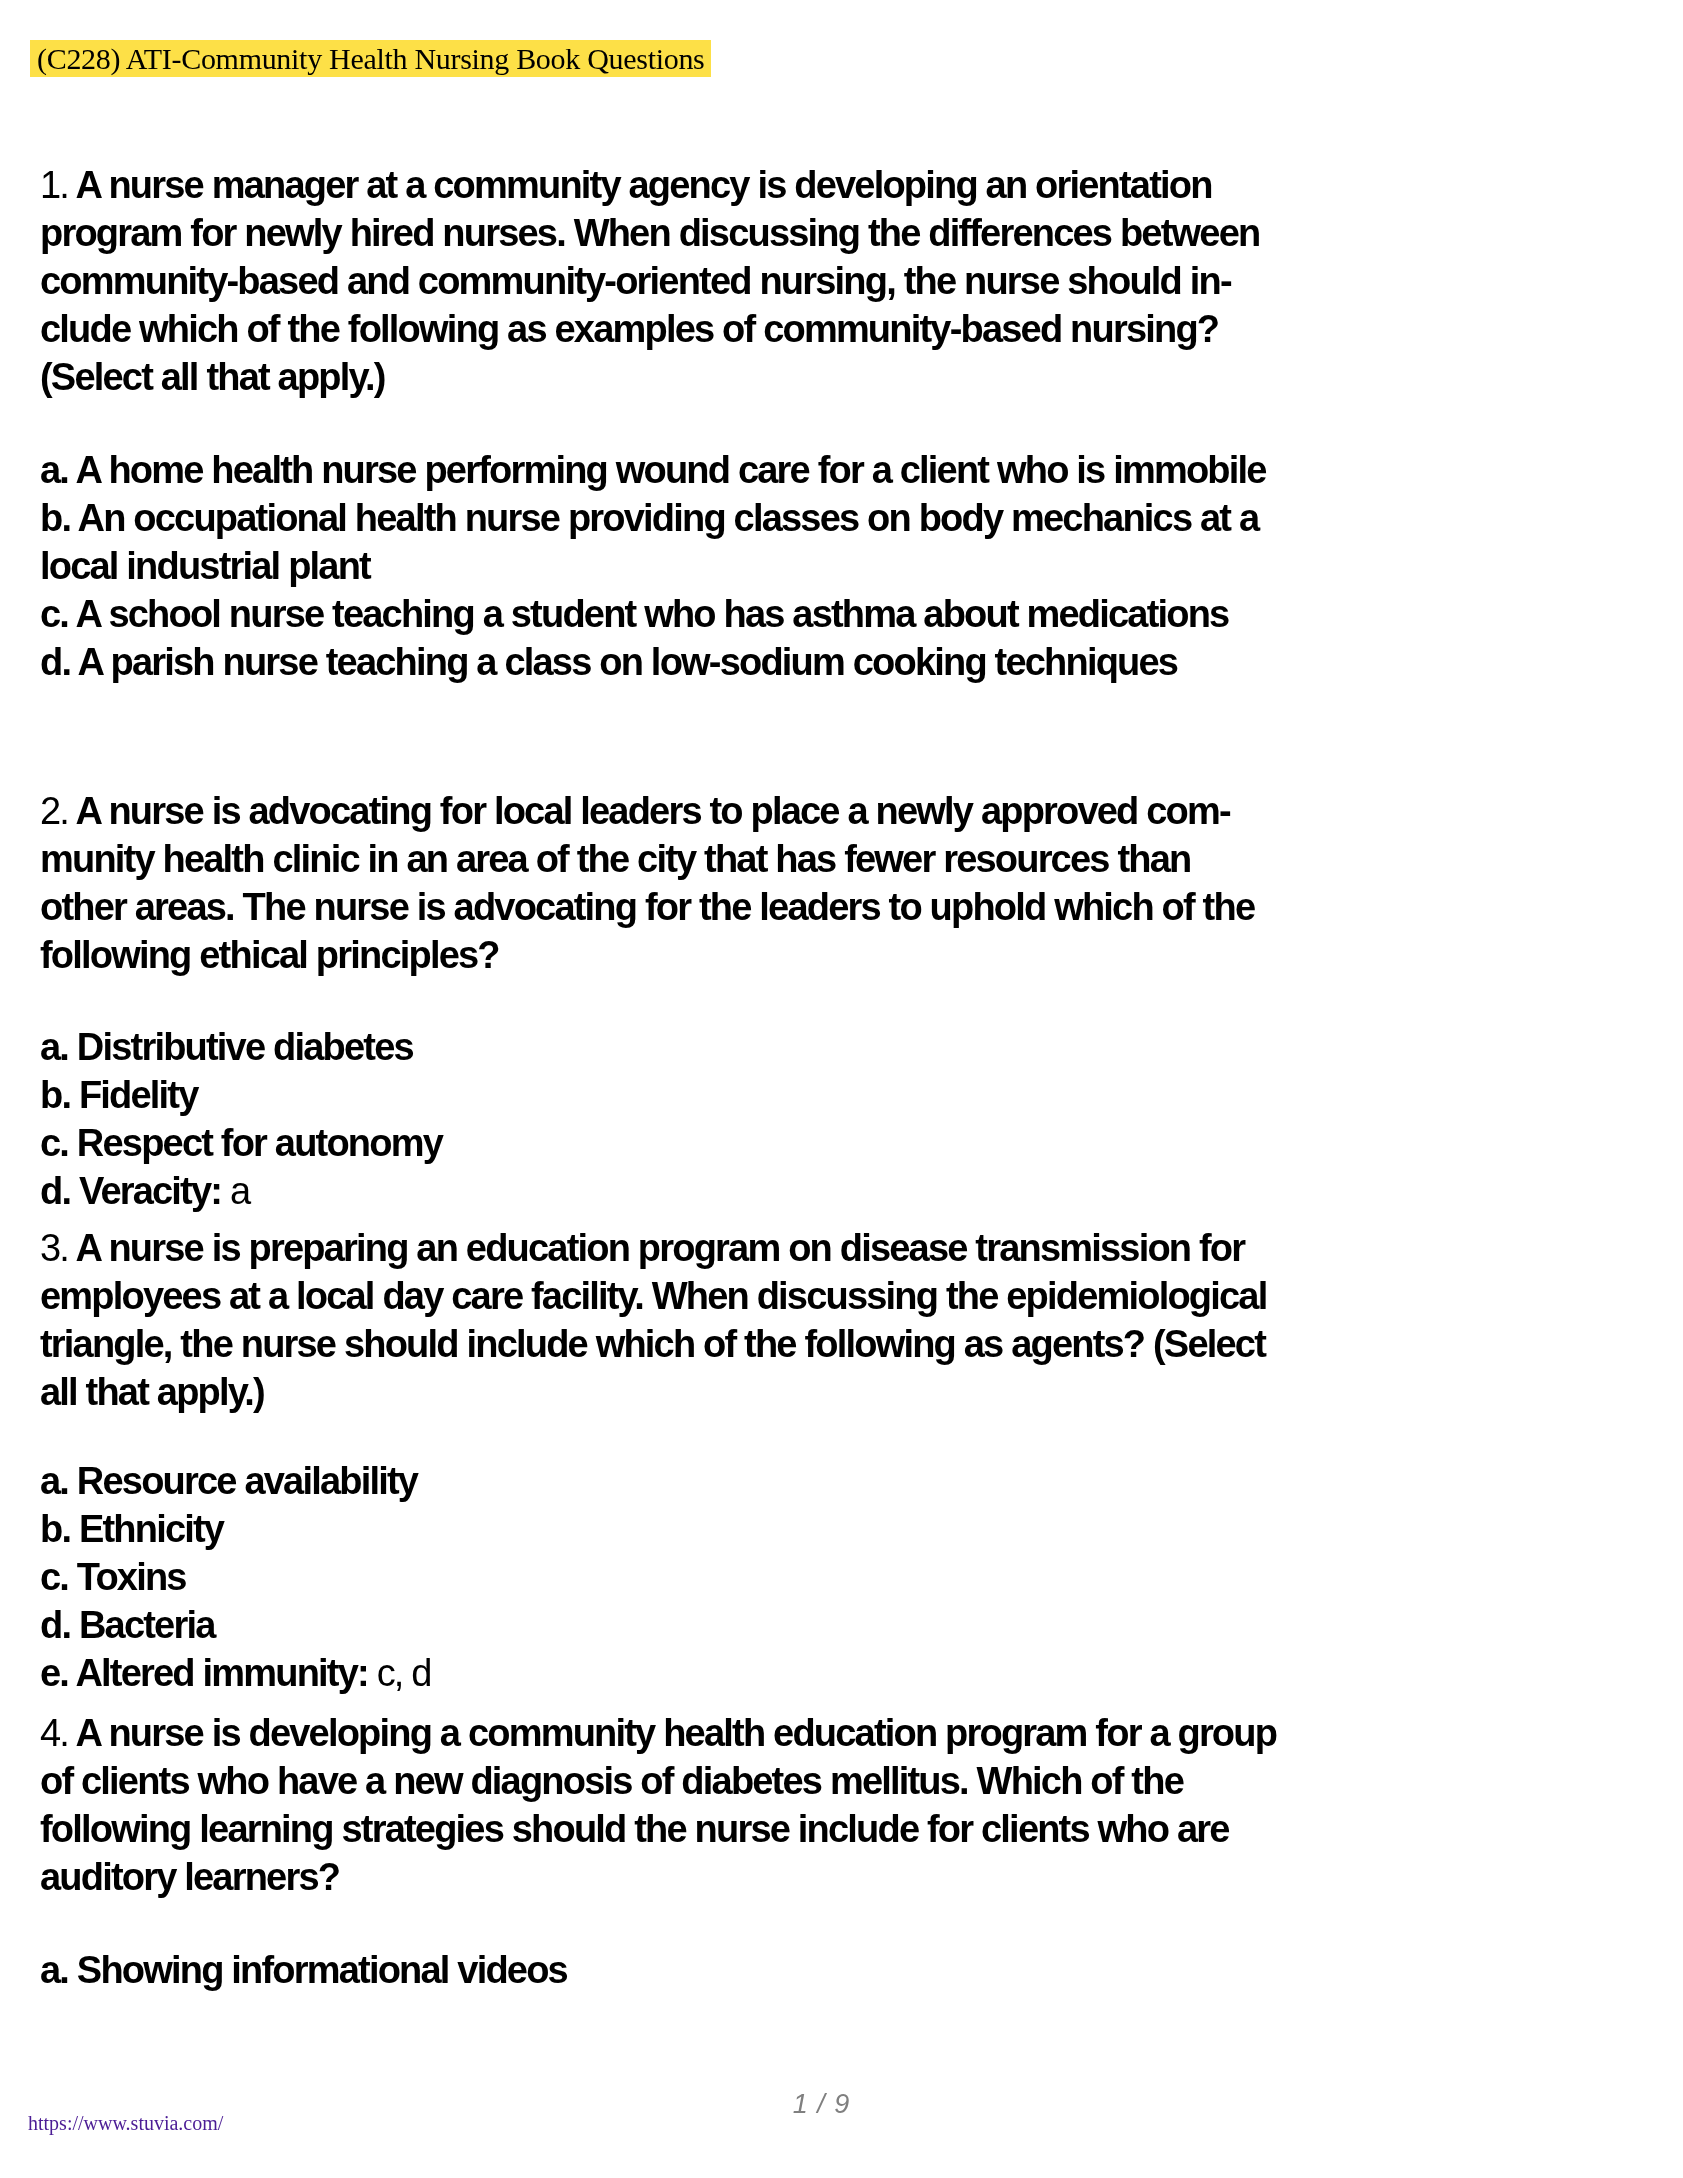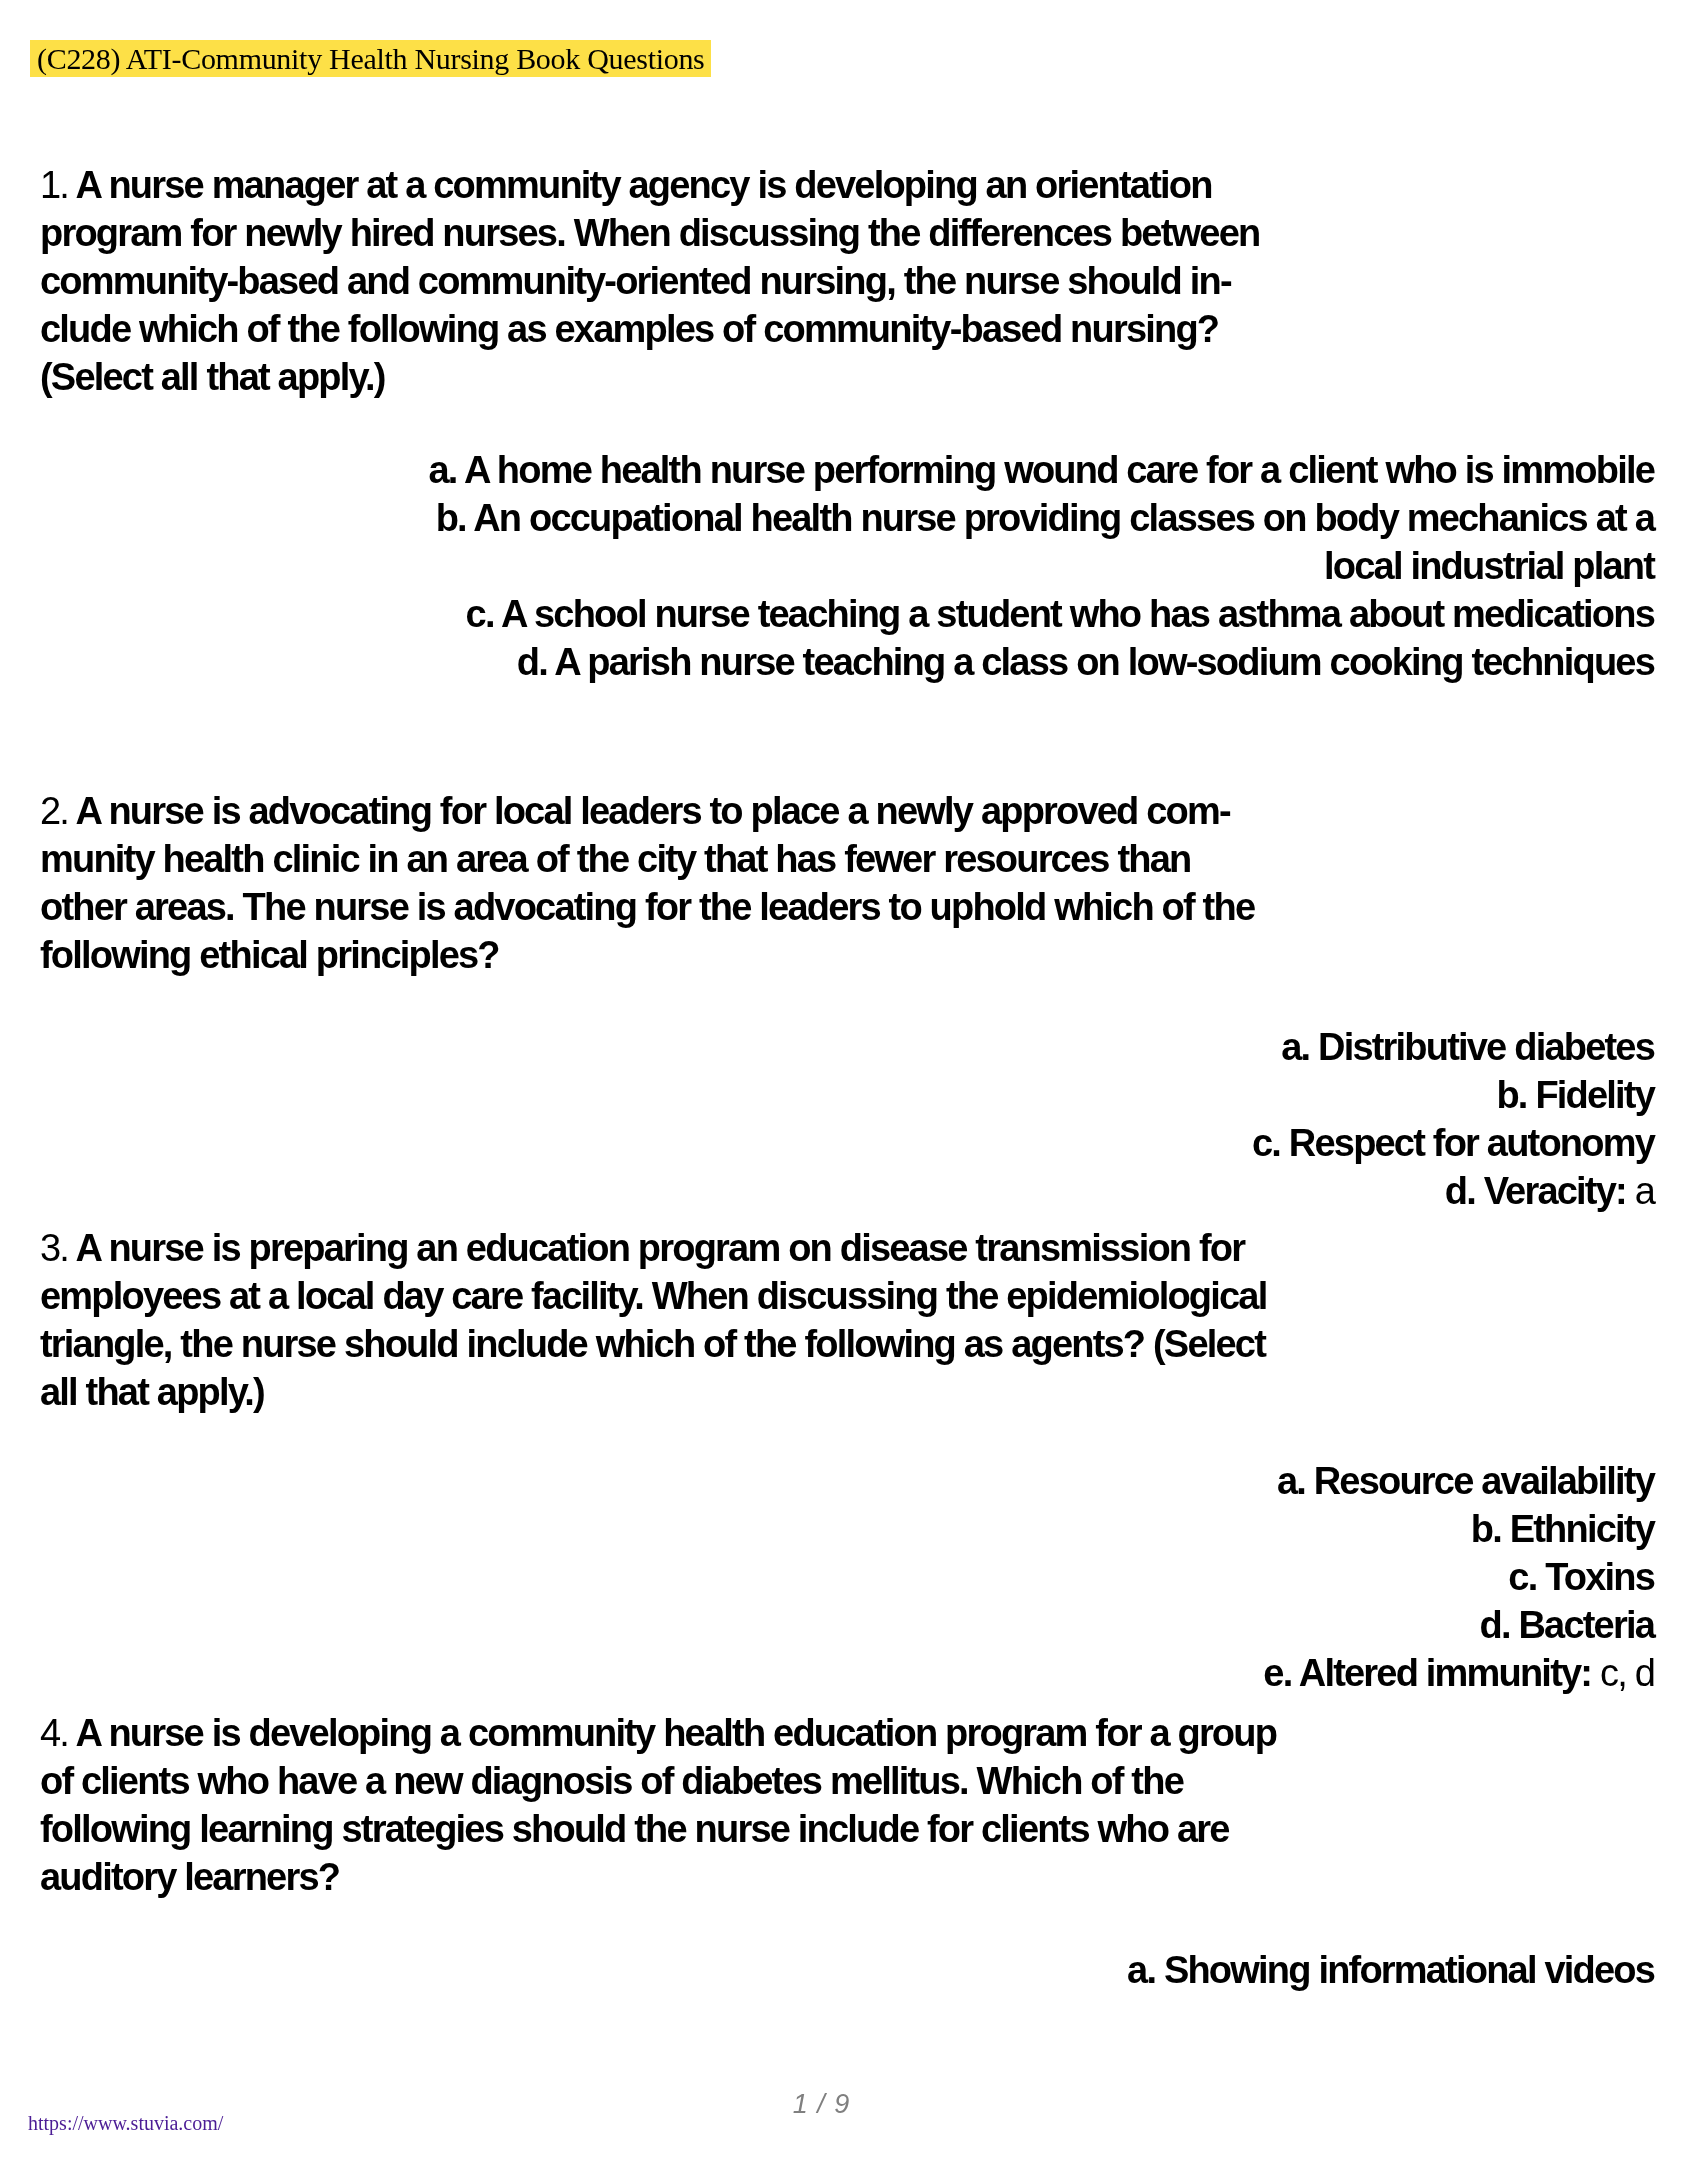--- a/index.html
+++ b/index.html
@@ -18,21 +18,21 @@
     white-space:nowrap;
     margin-left:8px;
   }
   .para {
     position:absolute; left:40px; width:1614px;
     font-size:38px; line-height:48px; font-weight:700;
     letter-spacing:-1.8px; white-space:pre-line;
   }
   .qnum { font-weight:400; }
   .ans  { font-weight:400; }
-  .option { white-space:pre-line;text-align:right; }
+  .option { white-space:pre-line; }
 
   .q0-prompt  { top:161px;  }
   .q0-options { top:446px;  }
   .q1-prompt  { top:787px;  }
   .q1-options { top:1023px; }
   .q2-prompt  { top:1224px; }
   .q2-options { top:1457px; }
   .q3-prompt  { top:1709px; }
   .q3-options { top:1946px; }
 

